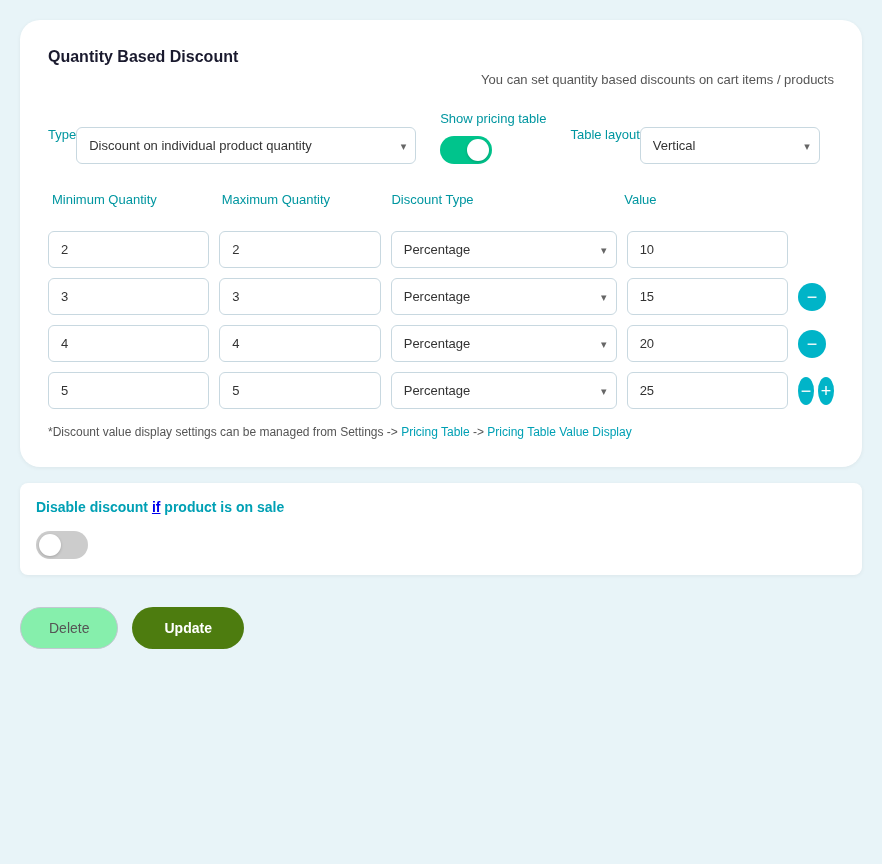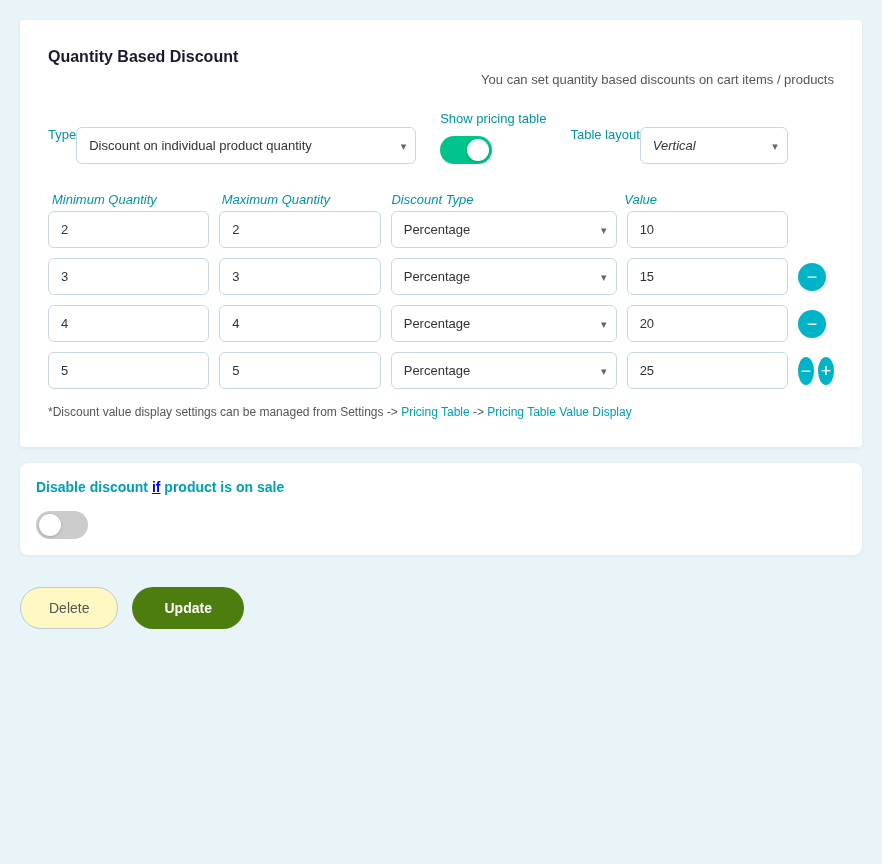--- a/index.html
+++ b/index.html
@@ -6,21 +6,21 @@
     body {
       font-family: -apple-system, BlinkMacSystemFont, 'Segoe UI', sans-serif;
       background: #e8f4f8;
       min-height: 864px;
       padding: 20px;
       font-size: 14px;
       color: #333;
     }
     .card {
       background: #fff;
-      border-radius: 4px;
+      border-radius: 20px;
       padding: 28px 28px 28px 28px;
       margin-bottom: 16px;
       box-shadow: 0 1px 4px rgba(0,0,0,0.06);
     }
     .card-title {
       font-size: 16px;
       font-weight: 700;
       color: #1a1a2e;
       margin-bottom: 6px;
     }
@@ -65,21 +65,21 @@
     .select-arrow {
       position: absolute;
       right: 10px;
       top: 50%;
       transform: translateY(-50%);
       pointer-events: none;
       color: #666;
       font-size: 11px;
     }
     .type-select select { width: 340px; }
-    .layout-select select { width: 148px; font-style: italic; }
+    .layout-select select { width: 180px; }
 
     
     .toggle-group {
       display: flex;
       flex-direction: column;
       gap: 6px;
     }
     .toggle-wrapper {
       display: flex;
       align-items: center;
@@ -110,23 +110,22 @@
       box-shadow: 0 1px 3px rgba(0,0,0,0.2);
     }
     .toggle-off .toggle-track { background: #ccc; }
     .toggle-off .toggle-thumb { left: 3px; }
 
     
     .table-header {
       display: grid;
       grid-template-columns: 1fr 1fr 1.4fr 1fr 36px;
       gap: 12px;
-      margin-bottom: 4px;
+      margin-bottom: 24px;
       padding: 0 4px;
-      font-style: italic;
     }
     .table-header-cell {
       font-size: 13px;
       color: #0096a0;
       font-weight: 500;
     }
     .discount-row {
       display: grid;
       grid-template-columns: 1fr 1fr 1.4fr 1fr 36px;
       gap: 10px;
@@ -205,21 +204,21 @@
     
     .footer-actions {
       display: flex;
       gap: 14px;
       padding: 16px 0 8px 0;
     }
     .btn-delete {
       padding: 12px 28px;
       border: 1px solid #c0c8d0;
       border-radius: 24px;
-      background: #fef9c3;
+      background: #86efac;
       color: #555;
       font-size: 14px;
       cursor: pointer;
       font-weight: 500;
     }
     .btn-update {
       padding: 12px 32px;
       border: none;
       border-radius: 24px;
       background: #4d7c0f;

